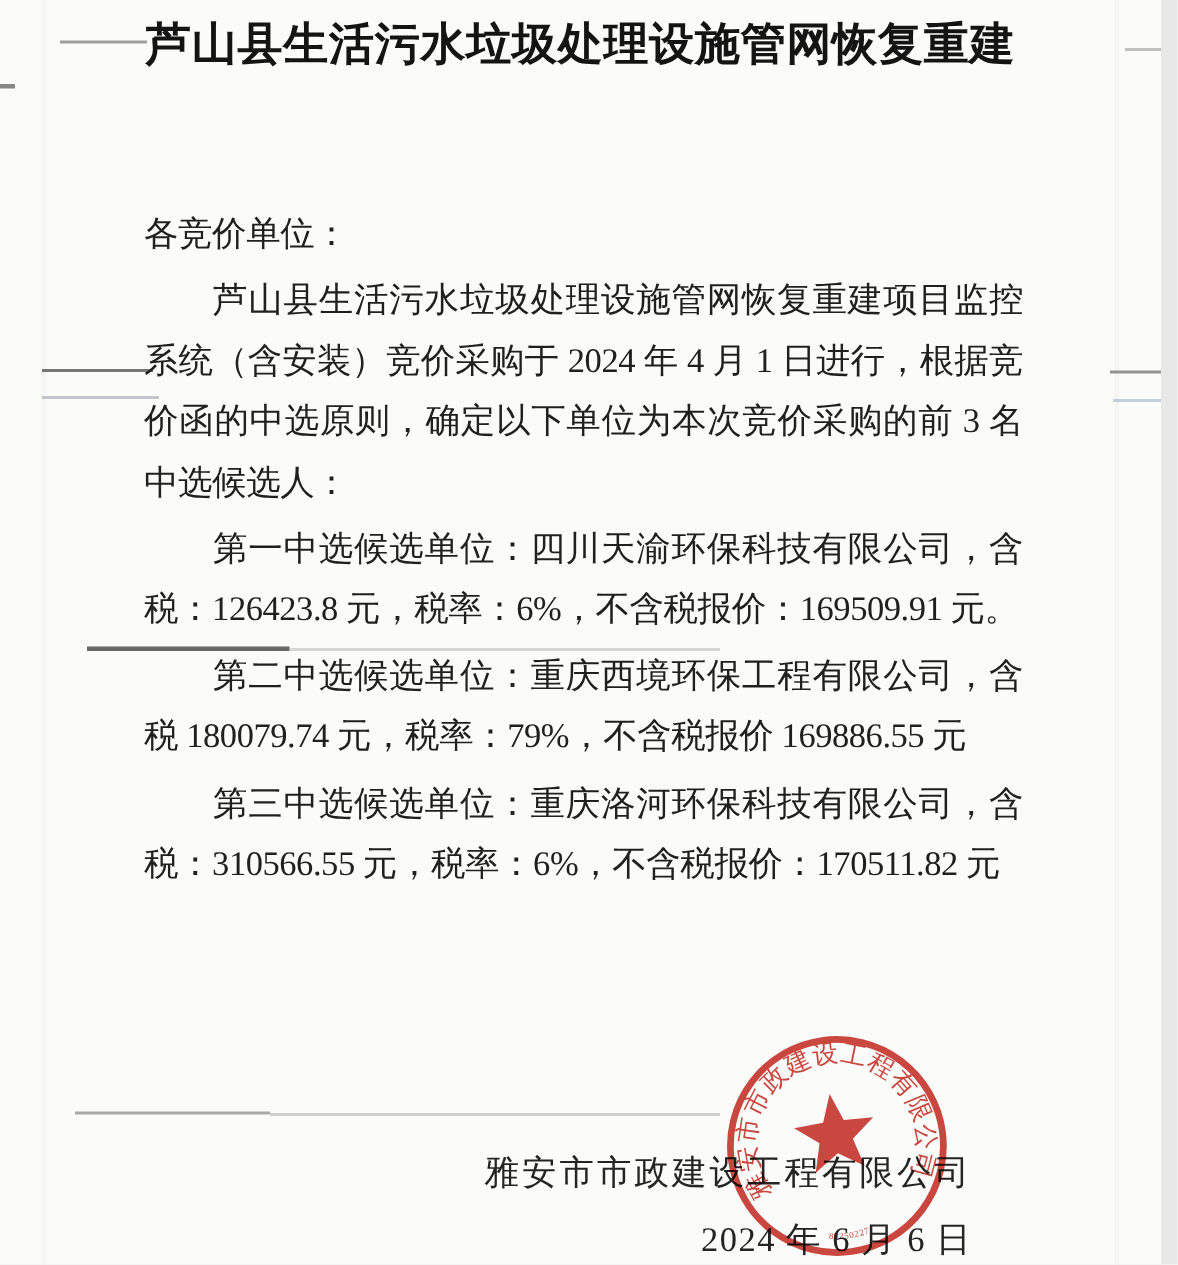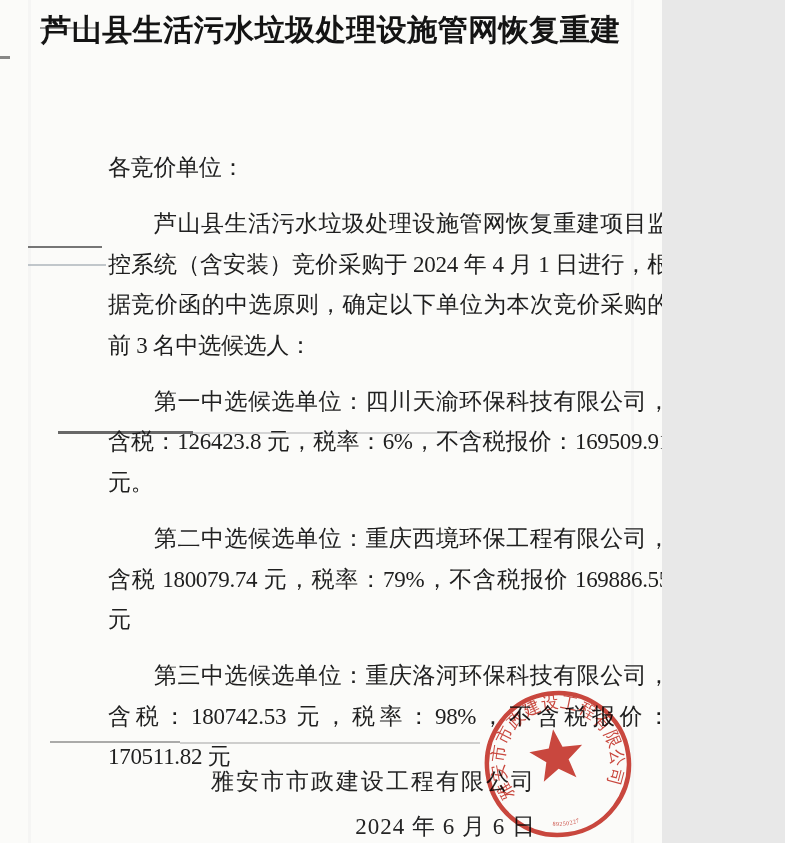--- a/index.html
+++ b/index.html
@@ -1,21 +1,21 @@
 <!DOCTYPE html>
 <html style="--stamp-color: #c8382e;"><head>
 <meta charset="utf-8">
 <style>
   :root { --stamp-color: #c8382e; --ink: #1d1d1d; }
   * { box-sizing: border-box; }
   html, body { margin: 0; padding: 0; }
   body { background: #e8e8e8; }
   .page {
     position: relative;
-    width: 662px; height: 843px;
+    width: 774px; height: 843px;
     margin: 0;
     background: #fbfbf9;
     overflow: hidden;
     font-family: "Liberation Serif", "DejaVu Serif", serif;
     color: var(--ink);
   }
   .title {
     position: absolute;
     top: 10px; left: 0; right: 0;
     margin: 0;
@@ -30,21 +30,21 @@
   .body-text {
     position: absolute;
     left: 92px; top: 132px;
     width: 594px;
     font-size: 23px;
     line-height: 40.4px;
     letter-spacing: -0.3px;
     text-align: justify;
     color: #202020;
   }
-  .body-text p { margin: 16px; text-indent: 2em; }
+  .body-text p { margin: 4px; text-indent: 2em; }
   .body-text p.salutation { text-indent: 0; }
   .sig-company {
     position: absolute;
     top: 766px; right: 126px;
     font-size: 23px;
     letter-spacing: 2px;
     color: #242424;
     z-index: 2;
   }
   .sig-date {
@@ -95,21 +95,21 @@
 
   <h1 class="title">
     <span>芦山县生活污水垃圾处理设施管网恢复重建</span><br>
   </h1>
 
   <div class="body-text">
     <p class="salutation">各竞价单位：</p>
     <p>芦山县生活污水垃圾处理设施管网恢复重建项目监控系统（含安装）竞价采购于 2024 年 4 月 1 日进行，根据竞价函的中选原则，确定以下单位为本次竞价采购的前 3 名中选候选人：</p>
     <p>第一中选候选单位：四川天渝环保科技有限公司，含税：126423.8 元，税率：6%，不含税报价：169509.91 元。</p>
     <p>第二中选候选单位：重庆西境环保工程有限公司，含税 180079.74 元，税率：79%，不含税报价 169886.55 元</p>
-    <p>第三中选候选单位：重庆洛河环保科技有限公司，含税：180742.53 元，税率：98%，不含税报价：170511.82 元</p>
+    <p>第三中选候选单位：重庆洛河环保科技有限公司，含税：310566.55 元，税率：6%，不含税报价：170511.82 元</p>
   </div>
 
   <div class="sig-company">雅安市市政建设工程有限公司</div>
   <div class="sig-date">2024 年 6 月 6 日</div>
 
   <svg class="stamp" viewBox="-76 -76 152 157">
     <circle cx="0" cy="2" r="71" fill="none" stroke="var(--stamp-color)" stroke-width="4.5"></circle>
     <polygon transform="translate(0,-5)" points="0,-28 6.94,-9.55 26.63,-8.65 11.22,3.65 16.46,22.65 0,11.8 -16.46,22.65 -11.22,3.65 -26.63,-8.65 -6.94,-9.55" fill="var(--stamp-color)"></polygon>
     <defs>
       <path id="sealArc" d="M -46.77 27 A 54 54 0 1 1 46.77 27" fill="none"></path>

